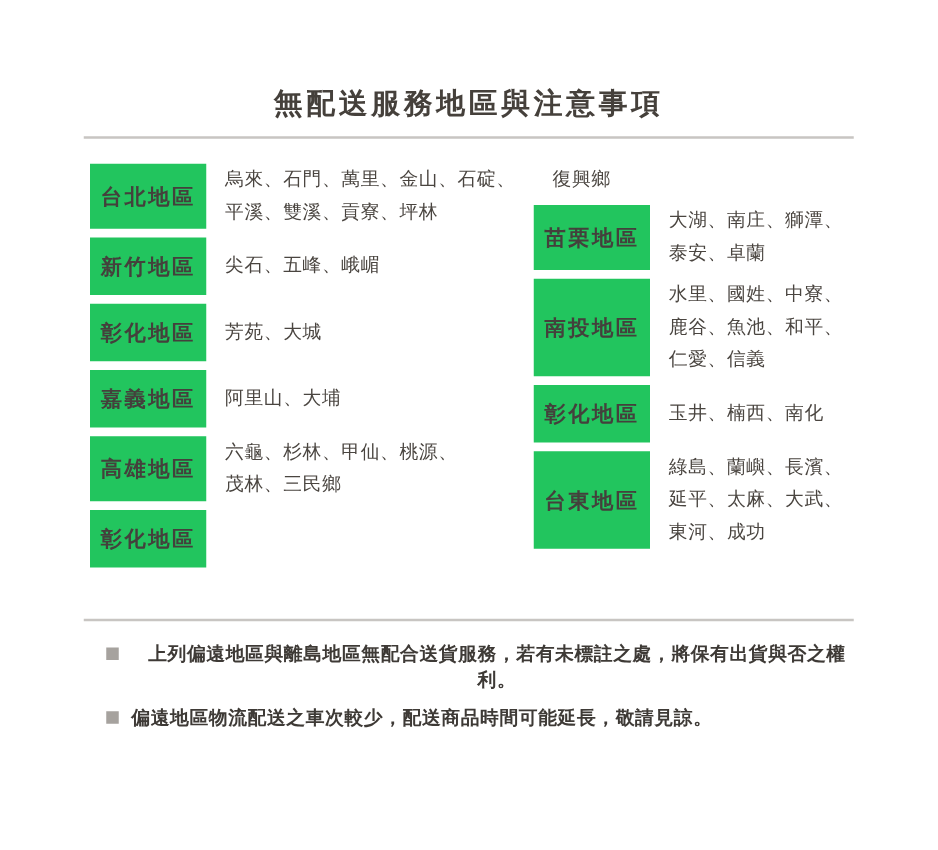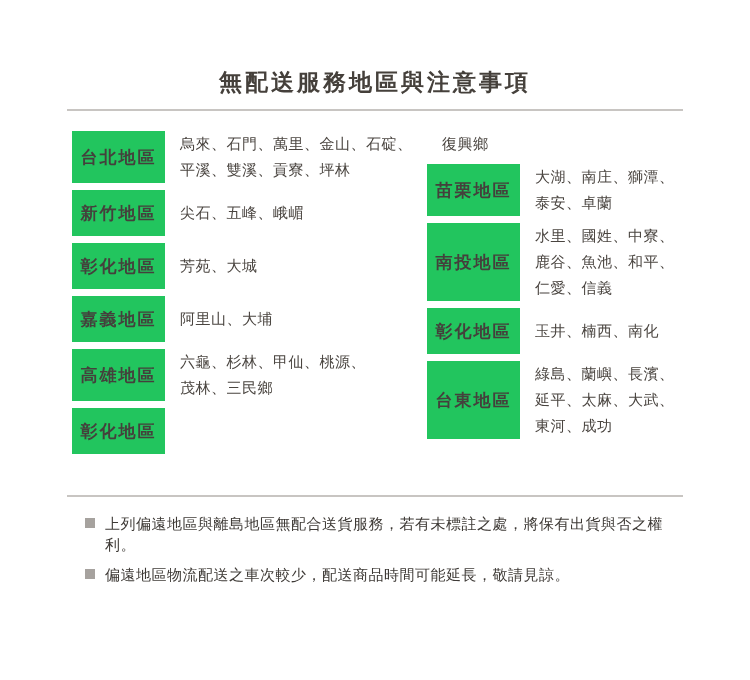--- a/index.html
+++ b/index.html
@@ -80,24 +80,25 @@
   .note-bullet {
     flex: 0 0 10px;
     width: 10px;
     height: 10px;
     margin-top: 5px;
     background: #a6a29e;
   }
   .note-text {
     margin-left: 10px;
     font-size: 15px;
-    font-weight: 400;
+    font-weight: 700;
     color: #3e3a36;
     line-height: 21px;
     letter-spacing: 0.5px;
+    text-align: center;
   }
 </style>
 </head>
 <body>
 
 <div class="page">
 
   <h1 class="page-title">無配送服務地區與注意事項</h1>
 
   <div class="divider top"></div>

